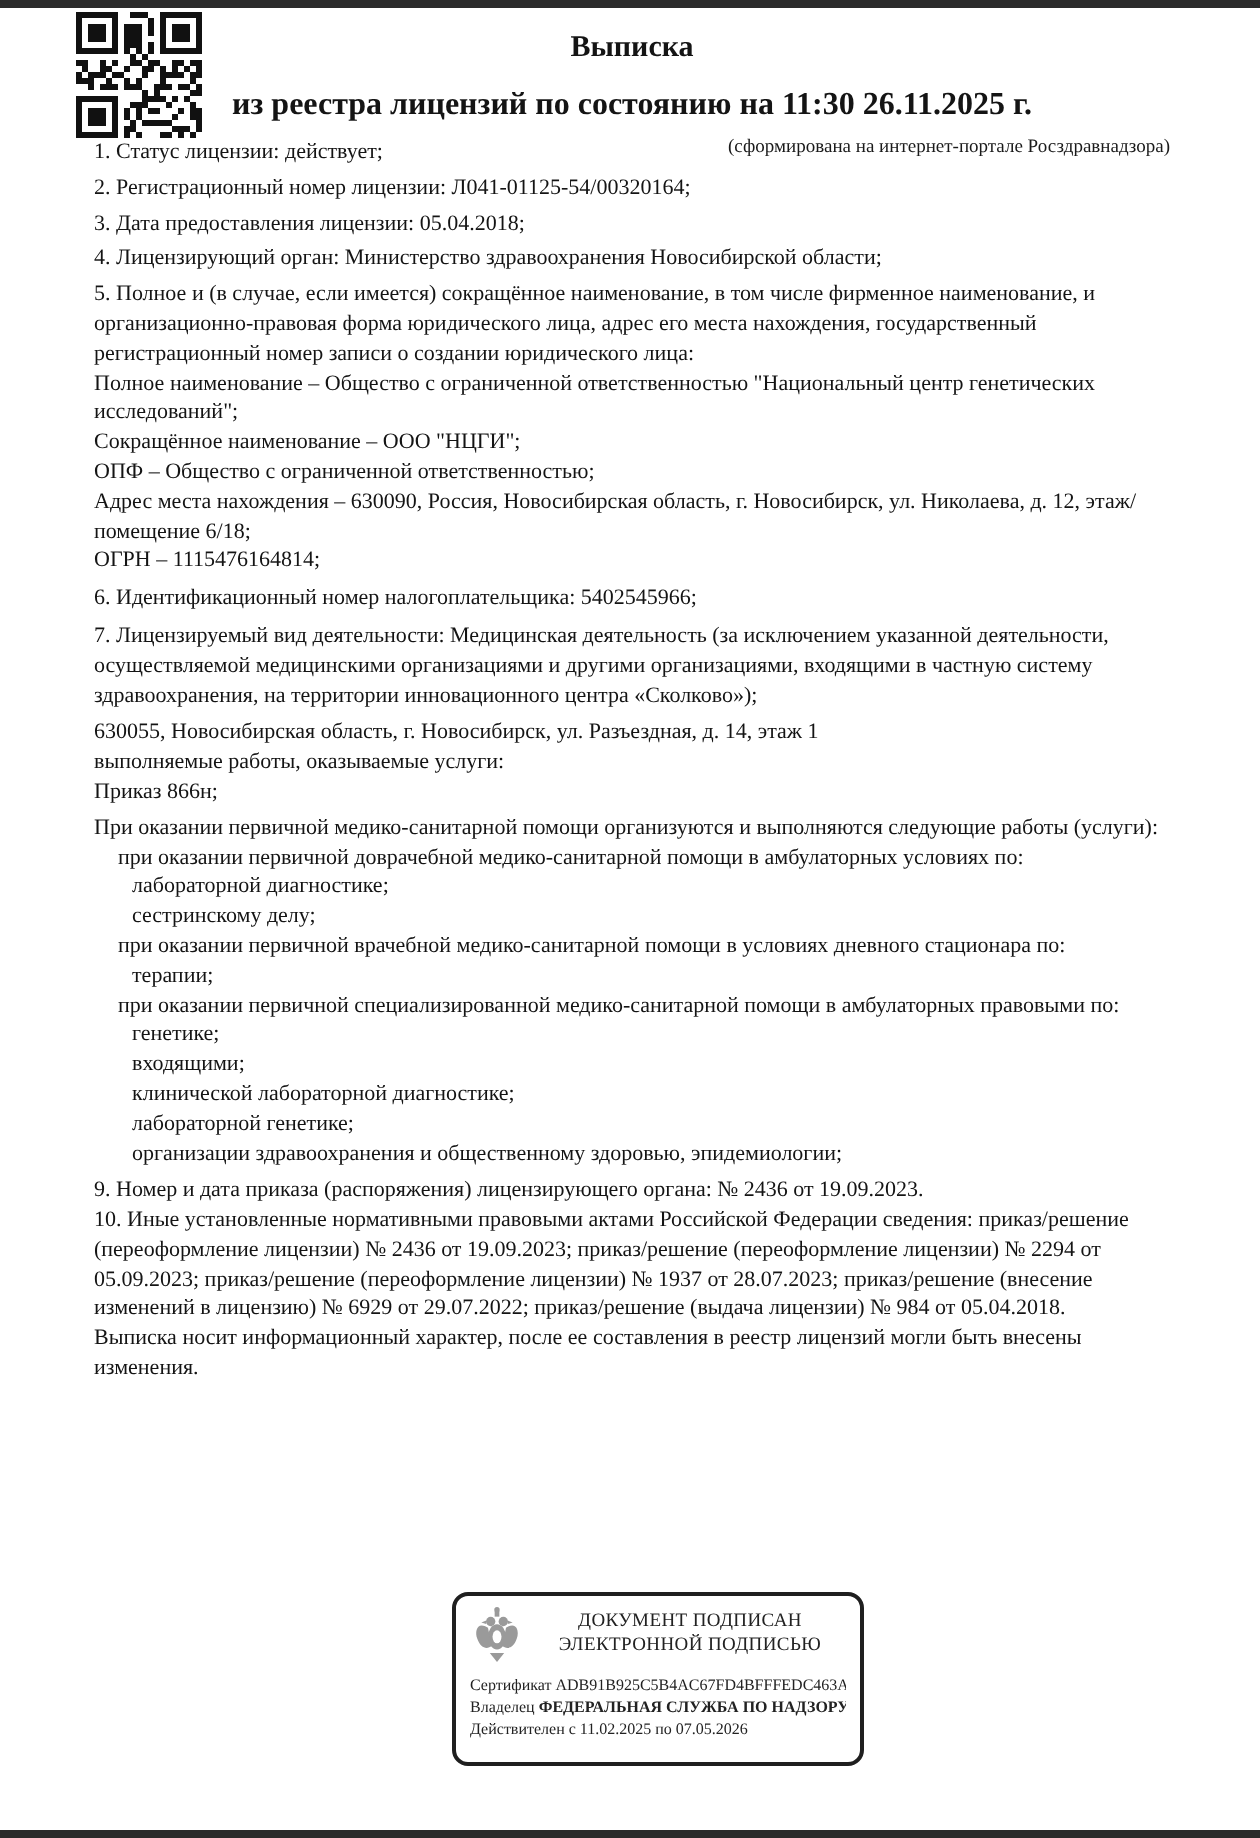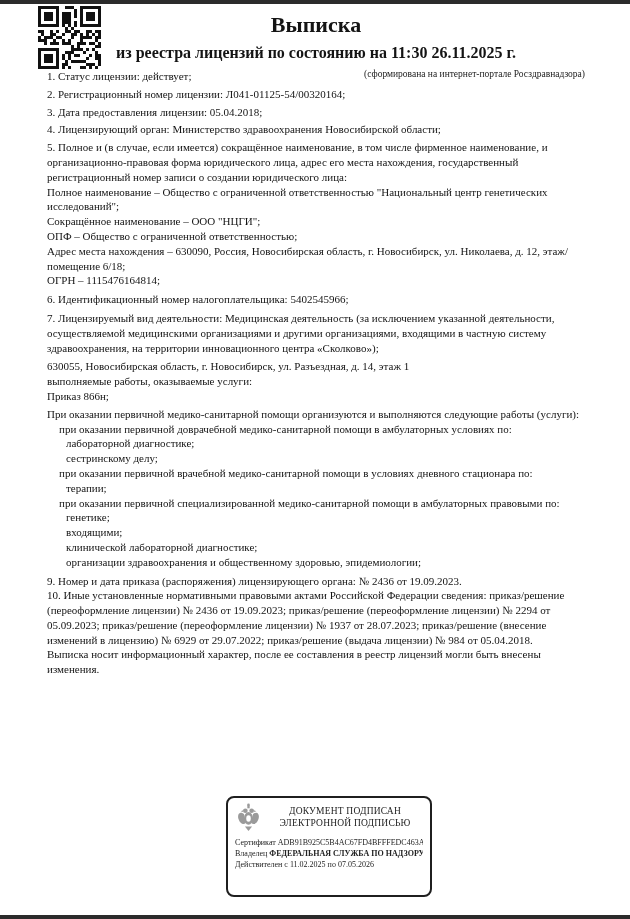--- a/index.html
+++ b/index.html
@@ -8,36 +8,36 @@
     background:#ffffff;color:#141414;
     font-family:"Liberation Serif", serif;
   }
   .edge-band{position:absolute;left:0;width:630px;height:4px;background:#2b2b2b;}
   .edge-band.top{top:0;}
   .edge-band.bottom{bottom:0;}
 
   .qr{position:absolute;left:38px;top:6px;width:63px;height:63px;}
 
   .doc-header{position:absolute;top:15px;left:47px;width:538px;text-align:center;}
-  .doc-title{font-size:22px;font-weight:bold;line-height:19px;}
+  .doc-title{font-size:15px;font-weight:bold;line-height:19px;}
   .doc-subtitle{font-size:16px;font-weight:bold;line-height:20px;margin-top:9px;}
   .formation-note{font-size:9.5px;text-align:right;margin-top:6px;color:#1a1a1a;}
 
   .doc-body{
     position:absolute;top:69px;left:47px;width:538px;
     font-size:11px;line-height:14.8px;text-align:left;
   }
   .doc-body p{margin:0;}
   .doc-body p.mt3{margin-top:3px;}
   .doc-body p.mt4{margin-top:4px;}
   .svc-group{text-indent:12px;}
   .svc-item{padding-left:19px;}
 
   .stamp{
-    position:absolute;left:226px;top:796px;width:206px;height:101px;
+    position:absolute;left:226px;top:796px;width:206px;height:87px;
     border:2px solid #1f1f1f;border-radius:8px;background:#fff;
     box-sizing:border-box;padding:5px 7px 4px 7px;overflow:hidden;
   }
   .stamp-head{display:flex;align-items:center;gap:5px;}
   .stamp-emblem{flex:0 0 auto;width:27px;height:29px;}
   .stamp-head-text{flex:1;text-align:center;font-size:9.5px;line-height:11.5px;letter-spacing:.2px;color:#222;}
   .stamp-details{margin-top:5px;font-size:8px;line-height:11px;white-space:nowrap;color:#222;}
   .stamp-details .row{overflow:hidden;}
   .stamp-owner-value{font-weight:bold;}
 </style>
@@ -300,20 +300,21 @@
   <p class="mt3">При оказании первичной медико-санитарной помощи организуются и выполняются следующие работы (услуги):</p>
   <p class="svc-group">при оказании первичной доврачебной медико-санитарной помощи в амбулаторных условиях по:</p>
   <p class="svc-item">лабораторной диагностике;</p>
   <p class="svc-item">сестринскому делу;</p>
   <p class="svc-group">при оказании первичной врачебной медико-санитарной помощи в условиях дневного стационара по:</p>
   <p class="svc-item">терапии;</p>
   <p class="svc-group">при оказании первичной специализированной медико-санитарной помощи в амбулаторных правовыми по:</p>
   <p class="svc-item">генетике;</p>
   <p class="svc-item">входящими;</p>
   <p class="svc-item">клинической лабораторной диагностике;</p>
+  <p class="svc-item">лабораторной генетике;</p>
   <p class="svc-item">организации здравоохранения и общественному здоровью, эпидемиологии;</p>
   <p class="mt4">9. Номер и дата приказа (распоряжения) лицензирующего органа: № 2436 от 19.09.2023.</p>
   <p>10. Иные установленные нормативными правовыми актами Российской Федерации сведения: приказ/решение (переоформление лицензии) № 2436 от 19.09.2023; приказ/решение (переоформление лицензии) № 2294 от 05.09.2023; приказ/решение (переоформление лицензии) № 1937 от 28.07.2023; приказ/решение (внесение изменений в лицензию) № 6929 от 29.07.2022; приказ/решение (выдача лицензии) № 984 от 05.04.2018.</p>
   <p>Выписка носит информационный характер, после ее составления в реестр лицензий могли быть внесены изменения.</p>
 </div>
 
 <div class="stamp">
   <div class="stamp-head">
     <svg class="stamp-emblem" viewBox="0 0 30 32" xmlns="http://www.w3.org/2000/svg">
       <g fill="#9a9a9a">

